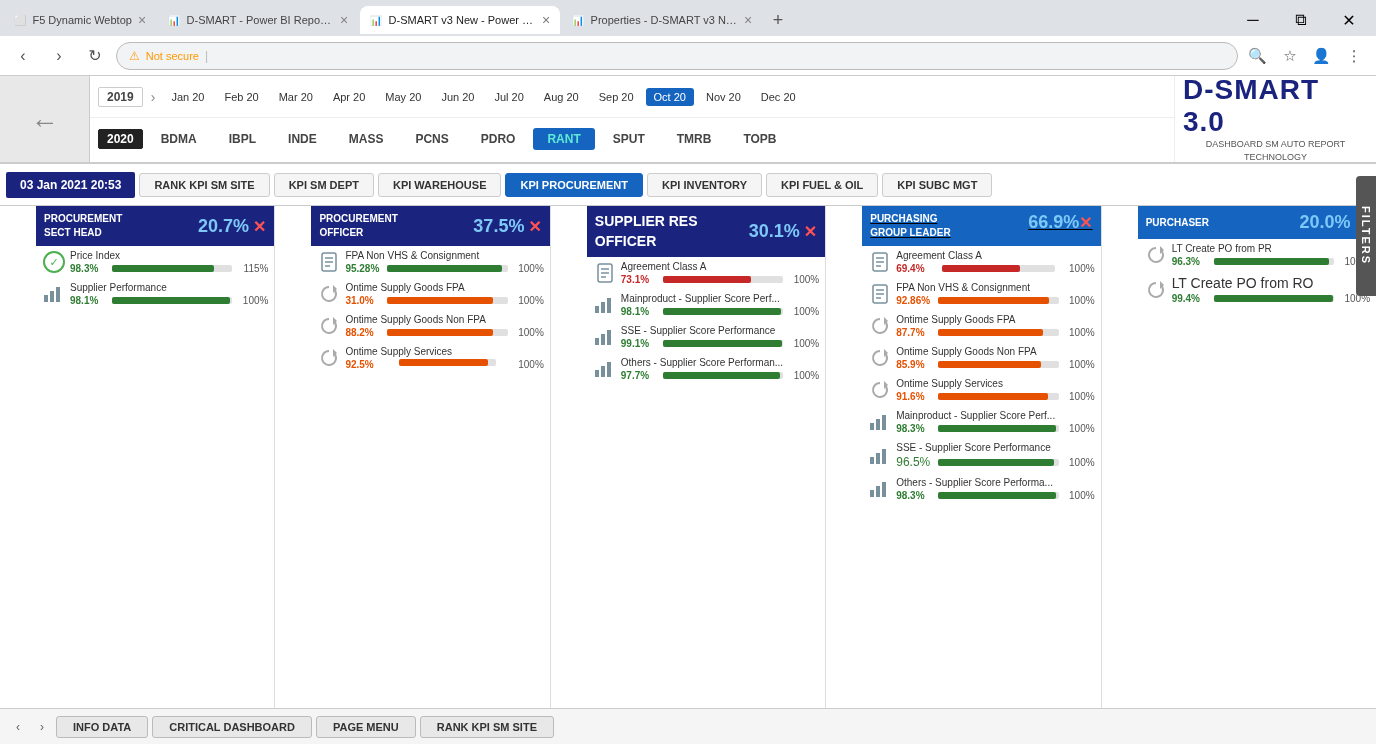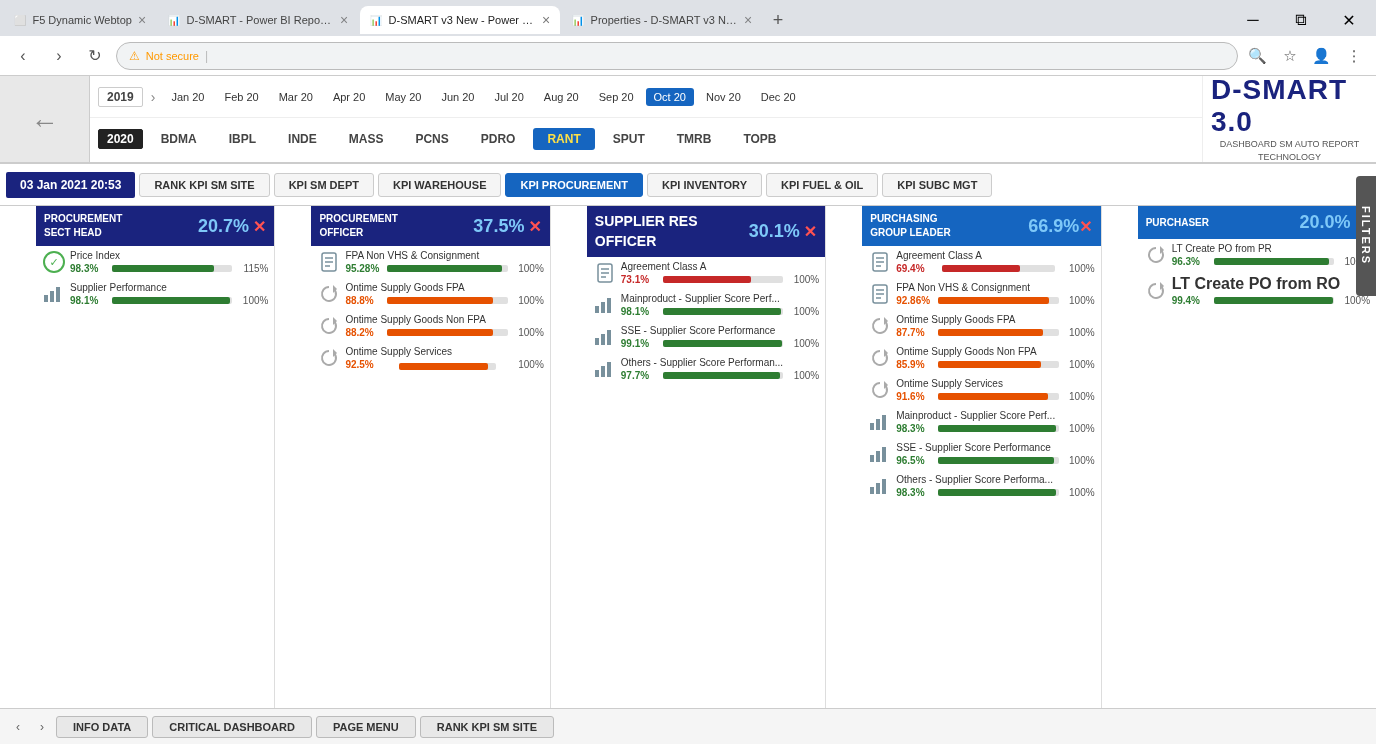--- a/index.html
+++ b/index.html
@@ -35,23 +35,23 @@
     .back-arrow { font-size: 28px; color: #888; }
 
     .year-month-section { flex: 1; display: flex; flex-direction: column; }
     .year-row { display: flex; align-items: center; padding: 4px 8px; gap: 4px; border-bottom: 1px solid #eee; height: 42px; }
     .year-badge { background: #fff; border: 1px solid #ccc; padding: 2px 8px; font-size: 12px; font-weight: bold; color: #444; border-radius: 2px; }
     .year-badge.active { background: #222; color: #fff; border-color: #222; }
     .month-btn { padding: 3px 8px; font-size: 11px; color: #333; cursor: pointer; border-radius: 3px; border: none; background: transparent; white-space: nowrap; }
     .month-btn.active { background: #1565c0; color: #fff; }
     .chevron-right { color: #888; font-size: 14px; padding: 0 4px; }
     .company-btn { padding: 4px 14px; font-size: 12px; font-weight: bold; cursor: pointer; border-radius: 3px; border: none; background: transparent; color: #444; }
-    .company-btn.active { background: #1565c0; color: #fde047; }
-
-    .logo-section { width: 174px; background: #fff; display: flex; flex-direction: column; align-items: center; justify-content: center; border-left: 1px solid #eee; padding: 8px; }
+    .company-btn.active { background: #1565c0; color: #5eead4; }
+
+    .logo-section { width: 202px; background: #fff; display: flex; flex-direction: column; align-items: center; justify-content: center; border-left: 1px solid #eee; padding: 8px; }
     .logo-title { font-size: 28px; font-weight: 900; color: #1a237e; letter-spacing: 1px; }
     .logo-subtitle { font-size: 9px; color: #555; text-align: center; line-height: 1.4; }
 
     
     .kpi-nav { display: flex; align-items: center; background: #fff; border-bottom: 1px solid #ccc; height: 42px; padding: 0 6px; gap: 4px; }
     .date-badge { background: #1a237e; color: #fff; padding: 6px 14px; font-size: 12px; font-weight: bold; border-radius: 2px; white-space: nowrap; }
     .kpi-nav-btn { padding: 5px 14px; font-size: 11px; font-weight: 600; cursor: pointer; border-radius: 3px; border: 1px solid #ccc; background: #f5f5f5; color: #333; white-space: nowrap; }
     .kpi-nav-btn.active { background: #1565c0; color: #fff; border-color: #1565c0; }
 
     
@@ -264,21 +264,21 @@
         <div class="kpi-item">
           <div class="kpi-item-icon">
               <svg width="20" height="20" viewBox="0 0 20 20">
                 <path d="M10 3a7 7 0 1 0 5.2 2.3" stroke="#aaa" stroke-width="2" fill="none"></path>
                 <polygon points="14,1 18,5 14,9" fill="#aaa"></polygon>
               </svg>
             </div>
           <div class="kpi-item-content">
             <div class="kpi-item-label" style="font-size:10px;color:#333;margin-bottom:2px;">Ontime Supply Goods FPA</div>
             <div class="kpi-item-bar-row" style="display:flex;align-items:center;gap:4px;">
-              <span style="font-size:10px;font-weight:bold;color:#e65100;min-width:38px;">88.8%</span>
+              <span style="font-size:10px;font-weight:bold;color:#e65100;min-width:38px;">31.0%</span>
               <div style="flex:1;height:7px;background:#e0e0e0;border-radius:2px;position:relative;overflow:visible;">
                 <div style="position:absolute;top:0;left:0;width:88%;height:7px;background:#e65100;border-radius:2px;"></div>
               </div>
               <span style="font-size:10px;color:#555;min-width:32px;text-align:right;">100%</span>
             </div>
           </div>
         </div>
         <div class="kpi-item">
           <div class="kpi-item-icon">
               <svg width="20" height="20" viewBox="0 0 20 20">
@@ -299,21 +299,21 @@
         </div>
         <div class="kpi-item">
           <div class="kpi-item-icon">
               <svg width="20" height="20" viewBox="0 0 20 20">
                 <path d="M10 3a7 7 0 1 0 5.2 2.3" stroke="#aaa" stroke-width="2" fill="none"></path>
                 <polygon points="14,1 18,5 14,9" fill="#aaa"></polygon>
               </svg>
             </div>
           <div class="kpi-item-content">
             <div class="kpi-item-label" style="font-size:10px;color:#333;margin-bottom:2px;">Ontime Supply Services</div>
-            <div class="kpi-item-bar-row" style="display:flex;align-items:flex-end;gap:16px;">
+            <div class="kpi-item-bar-row" style="display:flex;align-items:flex-start;gap:16px;">
               <span style="font-size:10px;font-weight:bold;color:#e65100;min-width:38px;">92.5%</span>
               <div style="flex:1;height:7px;background:#e0e0e0;border-radius:2px;position:relative;overflow:visible;">
                 <div style="position:absolute;top:0;left:0;width:92%;height:7px;background:#e65100;border-radius:2px;"></div>
               </div>
               <span style="font-size:10px;color:#555;min-width:32px;text-align:right;">100%</span>
             </div>
           </div>
         </div>
         </div>
       </div>
@@ -399,21 +399,21 @@
               <div style="flex:1;height:7px;background:#e0e0e0;border-radius:2px;position:relative;overflow:visible;">
                 <div style="position:absolute;top:0;left:0;width:97%;height:7px;background:#2e7d32;border-radius:2px;"></div>
               </div>
               <span style="font-size:10px;color:#555;min-width:32px;text-align:right;">100%</span>
             </div>
           </div>
         </div>
         </div>
       </div>
       <div class="kpi-card">
-      <div class="kpi-card-header" style="background:#1565c0; padding:6px 8px; display:flex; align-items:center; justify-content:space-between;">
+      <div class="kpi-card-header" style="background:#1565c0; padding:6px 8px; display:flex; align-items:flex-start; justify-content:space-between;text-decoration:underline;">
         <div style="color:#fff; font-size:10px; font-weight:bold; line-height:1.4;">PURCHASING<br>GROUP LEADER</div>
         <div style="display:flex; align-items:center; ">
           <span style="color:#7ec8f8; font-size:18px; font-weight:900;">66.9%</span>
           <span style="color:#ff5252; font-size:16px; font-weight:bold; cursor:pointer;">✕</span>
         </div>
       </div>
         <div class="kpi-card-body">
         <div class="kpi-item">
           <div class="kpi-item-icon">
               <svg width="18" height="20" viewBox="0 0 18 20">
@@ -531,21 +531,21 @@
           <div class="kpi-item-icon">
               <svg width="22" height="18" viewBox="0 0 22 18">
                 <rect x="1" y="10" width="4" height="7" fill="#78909c"></rect>
                 <rect x="7" y="6" width="4" height="11" fill="#78909c"></rect>
                 <rect x="13" y="2" width="4" height="15" fill="#78909c"></rect>
               </svg>
             </div>
           <div class="kpi-item-content">
             <div class="kpi-item-label" style="font-size:10px;color:#333;margin-bottom:2px;">SSE - Supplier Score Performance</div>
             <div class="kpi-item-bar-row" style="display:flex;align-items:center;gap:4px;">
-              <span style="font-size:10px;font-weight:bold;color:#2e7d32;min-width:38px;">96.5%</span>
+              <span style="font-size:12px;font-weight:normal;color:#2e7d32;min-width:38px;">96.5%</span>
               <div style="flex:1;height:7px;background:#e0e0e0;border-radius:2px;position:relative;overflow:visible;">
                 <div style="position:absolute;top:0;left:0;width:96%;height:7px;background:#2e7d32;border-radius:2px;"></div>
               </div>
               <span style="font-size:10px;color:#555;min-width:32px;text-align:right;">100%</span>
             </div>
           </div>
         </div>
         <div class="kpi-item">
           <div class="kpi-item-icon">
               <svg width="22" height="18" viewBox="0 0 22 18">
@@ -595,21 +595,21 @@
           </div>
         </div>
         <div class="kpi-item">
           <div class="kpi-item-icon">
               <svg width="20" height="20" viewBox="0 0 20 20">
                 <path d="M10 3a7 7 0 1 0 5.2 2.3" stroke="#aaa" stroke-width="2" fill="none"></path>
                 <polygon points="14,1 18,5 14,9" fill="#aaa"></polygon>
               </svg>
             </div>
           <div class="kpi-item-content">
-            <div class="kpi-item-label" style="font-size:16px;color:#333;margin-bottom:2px;font-weight:bold;">LT Create PO from RO</div>
+            <div class="kpi-item-label" style="font-size:14px;color:#333;margin-bottom:2px;">LT Create PO from RO</div>
             <div class="kpi-item-bar-row" style="display:flex;align-items:center;gap:4px;">
               <span style="font-size:10px;font-weight:bold;color:#2e7d32;min-width:38px;">99.4%</span>
               <div style="flex:1;height:7px;background:#e0e0e0;border-radius:2px;position:relative;overflow:visible;">
                 <div style="position:absolute;top:0;left:0;width:99%;height:7px;background:#2e7d32;border-radius:2px;"></div>
               </div>
               <span style="font-size:10px;color:#555;min-width:32px;text-align:right;">100%</span>
             </div>
           </div>
         </div>
         </div>

